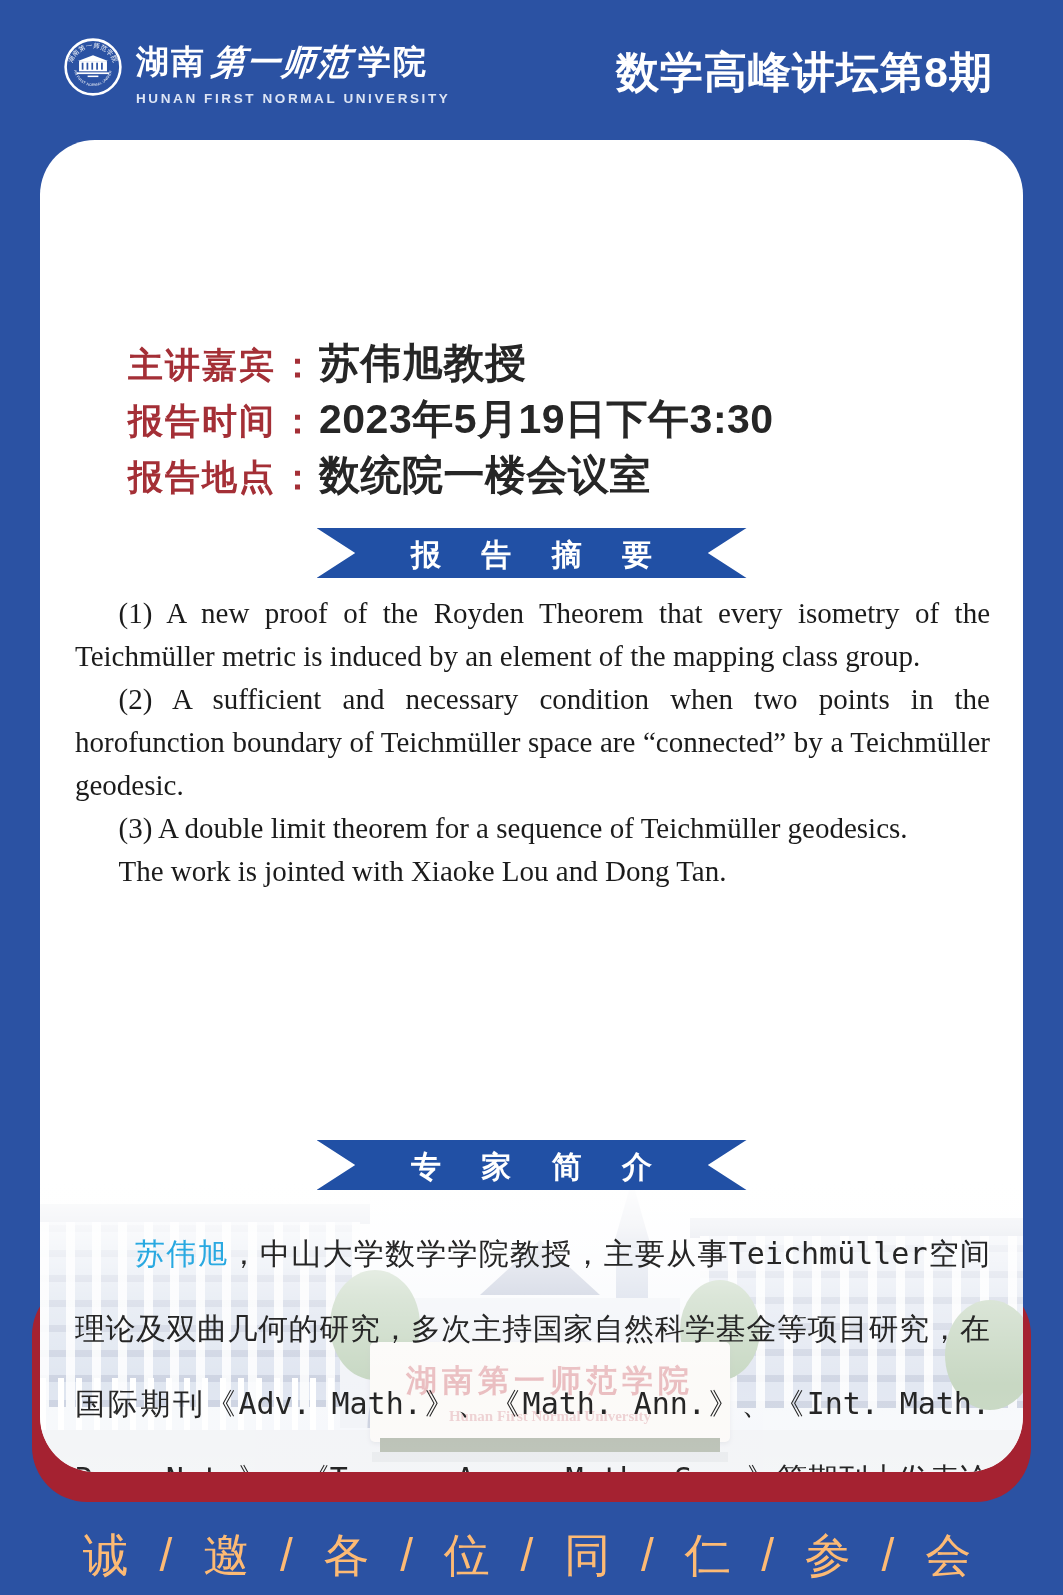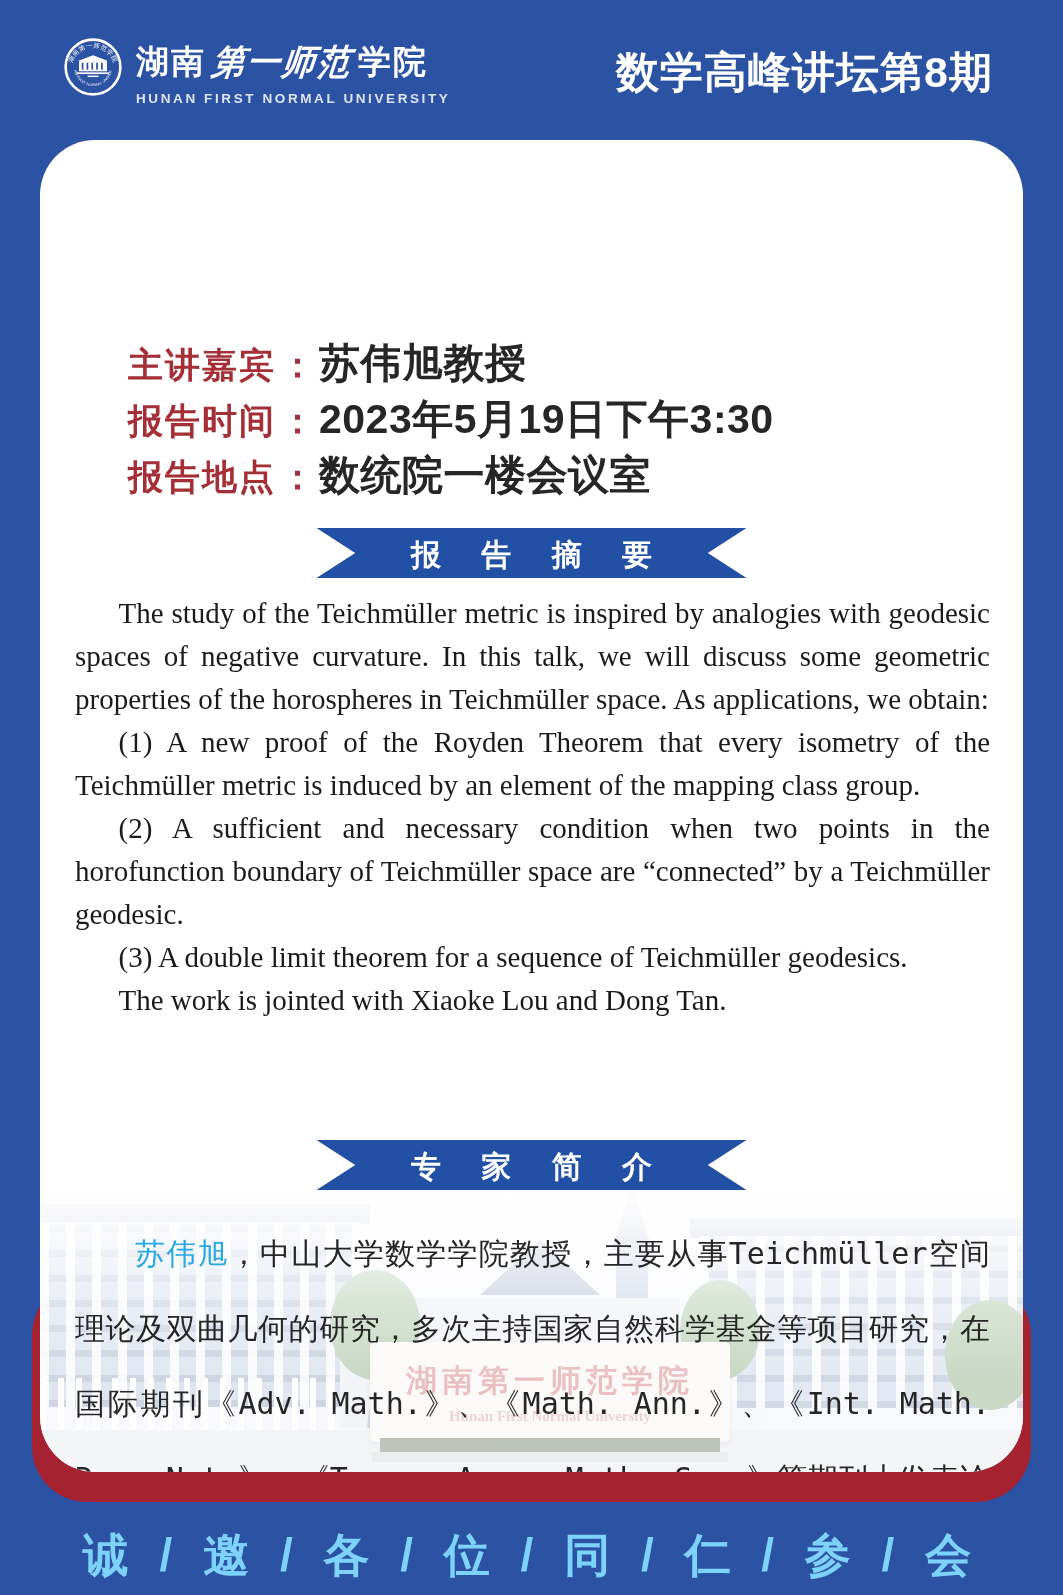--- a/index.html
+++ b/index.html
@@ -172,21 +172,21 @@
       rgba(255,255,255,0.55) 40%, rgba(255,255,255,0.30) 70%,
       rgba(255,255,255,0.38) 100%);
   }
 
   
   .footer {
     position: absolute; left: 0; top: 1516px; width: 1063px; height: 79px;
     display: flex; align-items: center; justify-content: center; z-index: 3;
   }
   .invitation {
-    color: #7dd3fc; font-size: 46px; font-weight: bold;
+    color: #fdba74; font-size: 46px; font-weight: normal;
     letter-spacing: 9px; white-space: nowrap;
   }
 </style>
 </head>
 <body>
 
 <div class="header">
   <svg class="seal" viewBox="0 0 54 54">
     <circle cx="27" cy="27" r="25.5" fill="none" stroke="#ffffff" stroke-width="2.4"></circle>
     <path id="sealArcTop" d="M 7 29 A 20 20 0 0 1 47 29" fill="none"></path>
@@ -235,21 +235,20 @@
     <div class="info-row">
       <span class="info-label">报告地点</span>
       <span class="info-colon">：</span>
       <span class="info-value">数统院一楼会议室</span>
     </div>
   </div>
 
   <div class="ribbon ribbon-abstract">报 告 摘 要</div>
 
   <div class="abstract">
-    <p>The study of the Teichmüller metric is inspired by analogies with geodesic spaces of negative curvature. In this talk, we will discuss some geometric properties of the horospheres in Teichmüller space. As applications, we obtain:</p>
     <p>(1) A new proof of the Royden Theorem that every isometry of the Teichmüller metric is induced by an element of the mapping class group.</p>
     <p>(2) A sufficient and necessary condition when two points in the horofunction boundary of Teichmüller space are “connected” by a Teichmüller geodesic.</p>
     <p>(3) A double limit theorem for a sequence of Teichmüller geodesics.</p>
     <p>The work is jointed with Xiaoke Lou and Dong Tan.</p>
   </div>
 
   <div class="ribbon ribbon-bio">专 家 简 介</div>
 
   <div class="photo">
     <div class="photo-scene">

